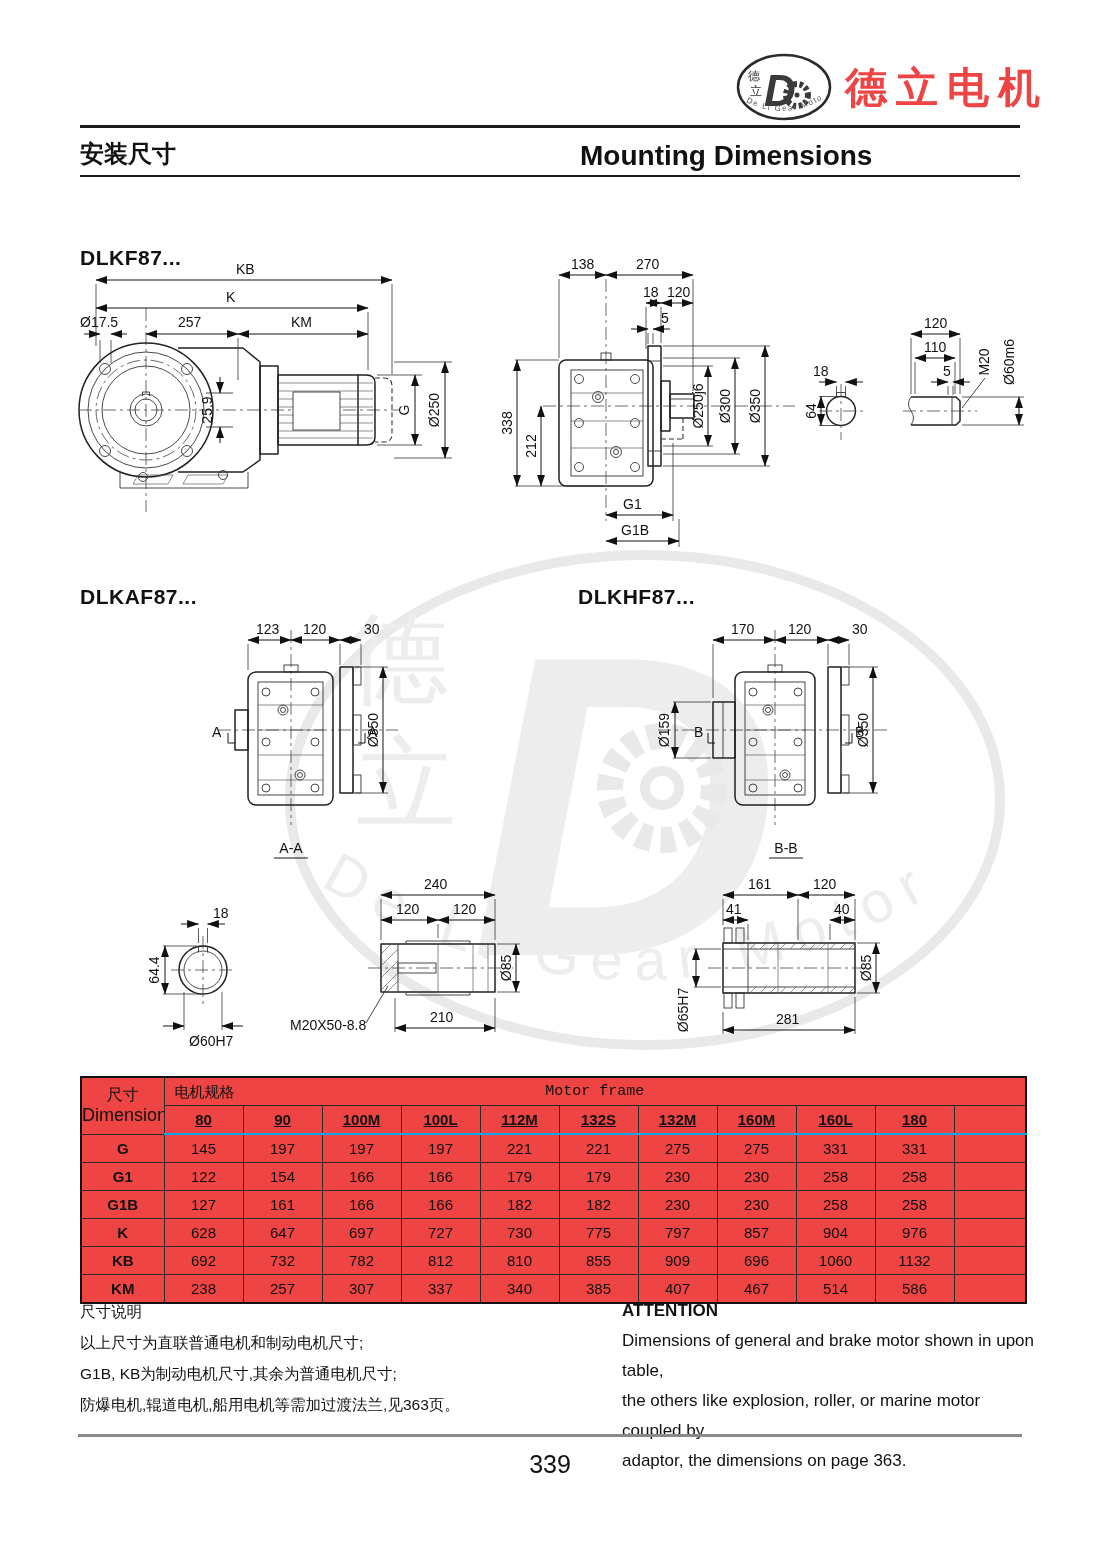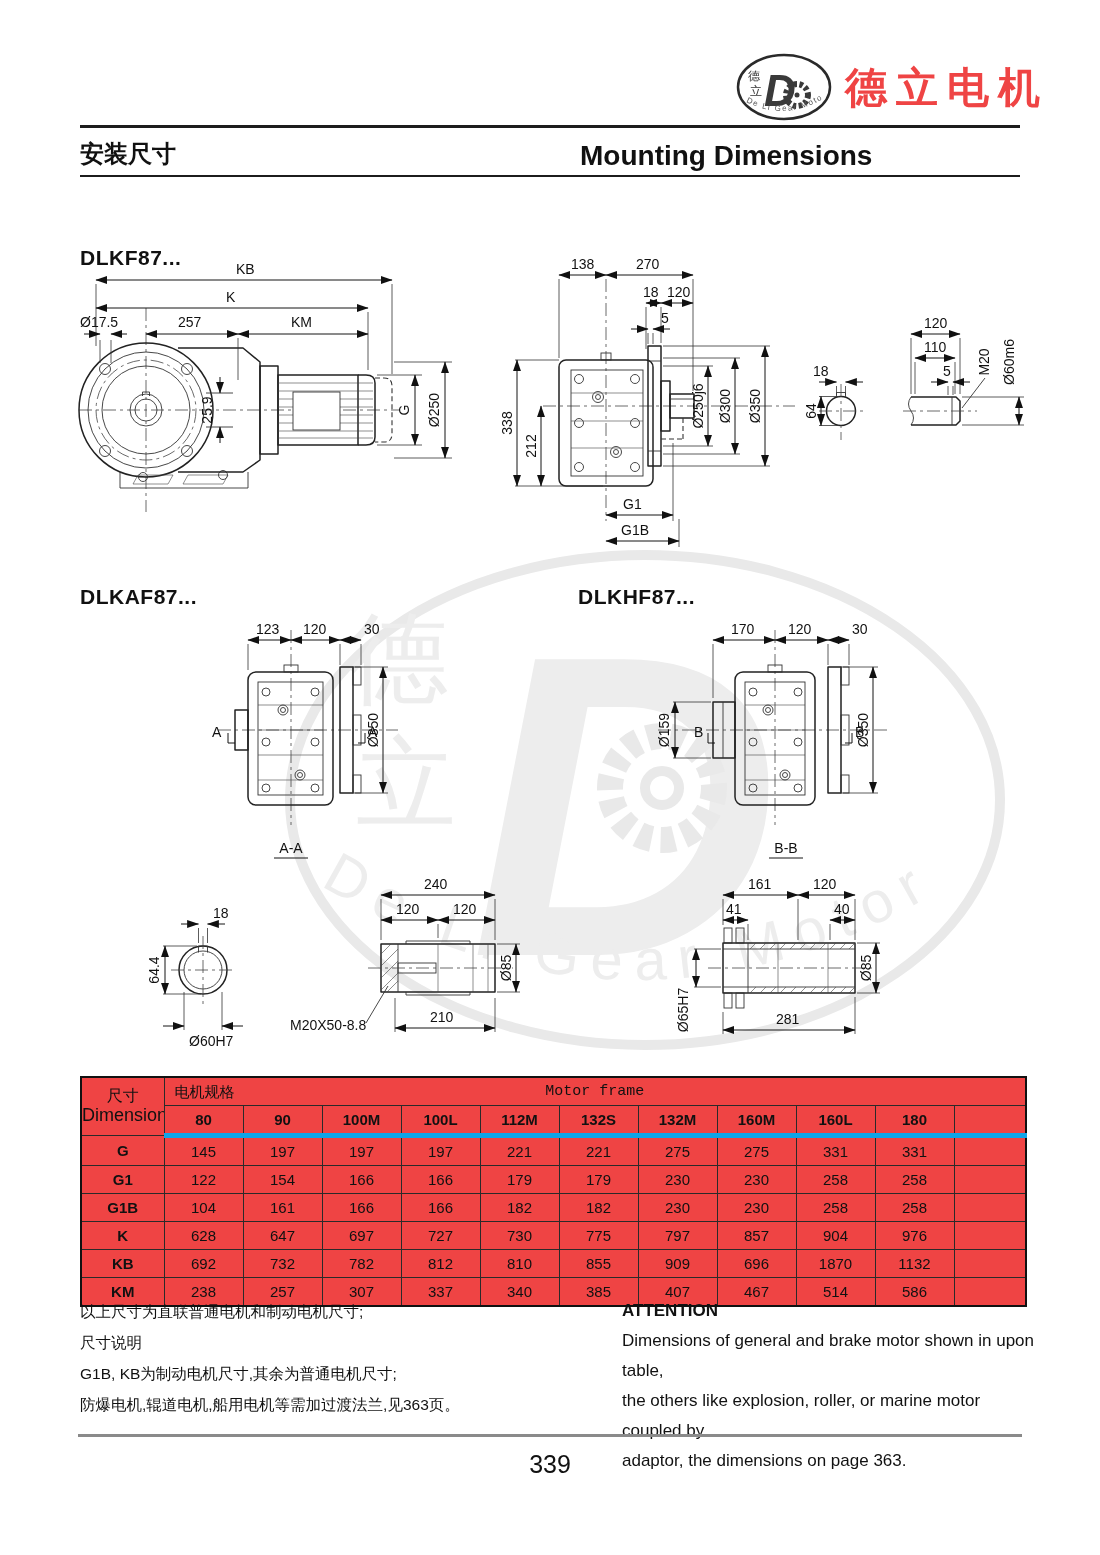--- a/index.html
+++ b/index.html
@@ -23,21 +23,21 @@
   .ext{stroke:#333;stroke-width:0.8;fill:none;}
   .dt{font-size:14px;fill:#111;}
   .np{fill:#fff;stroke:#333;stroke-width:0.9;}
   .wmtx{fill:#ededed;}
   .wmln{fill:none;stroke:#e9e9e9;}
   
   .dim-table{border-collapse:collapse;table-layout:fixed;width:945px;font-size:15px;background:#ef4444;}
   .dim-table th,.dim-table td{border:1px solid #2a2a2a;text-align:center;vertical-align:middle;
         padding:0;height:27px;font-weight:normal;white-space:nowrap;overflow:hidden;}
   .dim-table{border:2px solid #111;}
-  .dim-table tr.cols th{font-weight:bold;border-bottom:5px solid #0ea5e9;}
+  .dim-table tr.cols th{font-weight:bold;border-bottom:2px solid #0ea5e9;text-decoration:underline;}
   .dim-table tbody th{font-weight:bold;}
   .hdr-merged{position:relative;}
   .hdr-merged .lft{position:absolute;left:10px;top:50%;transform:translateY(-50%);}
   .hdr-merged .ctr{display:block;text-align:center;font-family:Liberation Mono, monospace;}
   .dimcell div{line-height:1.15;}
   .dimcell .cn{font-size:16px;}
   .dimcell .en{font-size:18px;}
   
   .notes-cn{font-size:15.5px;line-height:31px;}
   .notes-en{font-size:17px;line-height:30px;}
@@ -612,21 +612,21 @@
           <td>179</td>
           <td>179</td>
           <td>230</td>
           <td>230</td>
           <td>258</td>
           <td>258</td>
           <td></td>
         </tr>
         <tr>
           <th>G1B</th>
-          <td>104</td>
+          <td>127</td>
           <td>161</td>
           <td>166</td>
           <td>166</td>
           <td>182</td>
           <td>182</td>
           <td>230</td>
           <td>230</td>
           <td>258</td>
           <td>258</td>
           <td></td>
@@ -648,21 +648,21 @@
         <tr>
           <th>KB</th>
           <td>692</td>
           <td>732</td>
           <td>782</td>
           <td>812</td>
           <td>810</td>
           <td>855</td>
           <td>909</td>
           <td>696</td>
-          <td>1870</td>
+          <td>1060</td>
           <td>1132</td>
           <td></td>
         </tr>
         <tr>
           <th>KM</th>
           <td>238</td>
           <td>257</td>
           <td>307</td>
           <td>337</td>
           <td>340</td>
@@ -670,22 +670,22 @@
           <td>407</td>
           <td>467</td>
           <td>514</td>
           <td>586</td>
           <td></td>
         </tr>
       </tbody>
   </table>
 
   <div class="abs notes-cn" style="left:80px;top:1296px;width:510px;">
+    <div>尺寸说明</div>
     <div>以上尺寸为直联普通电机和制动电机尺寸;</div>
-    <div>尺寸说明</div>
     <div>G1B, KB为制动电机尺寸,其余为普通电机尺寸;</div>
     <div>防爆电机,辊道电机,船用电机等需加过渡法兰,见363页。</div>
   </div>
   <div class="abs notes-en" style="left:622px;top:1296px;width:420px;">
     <div class="att">ATTENTION</div>
     <div>Dimensions of general and brake motor shown in upon table,</div>
     <div>the others like explosion, roller, or marine motor coupled by</div>
     <div>adaptor, the dimensions on page 363.</div>
   </div>
 

